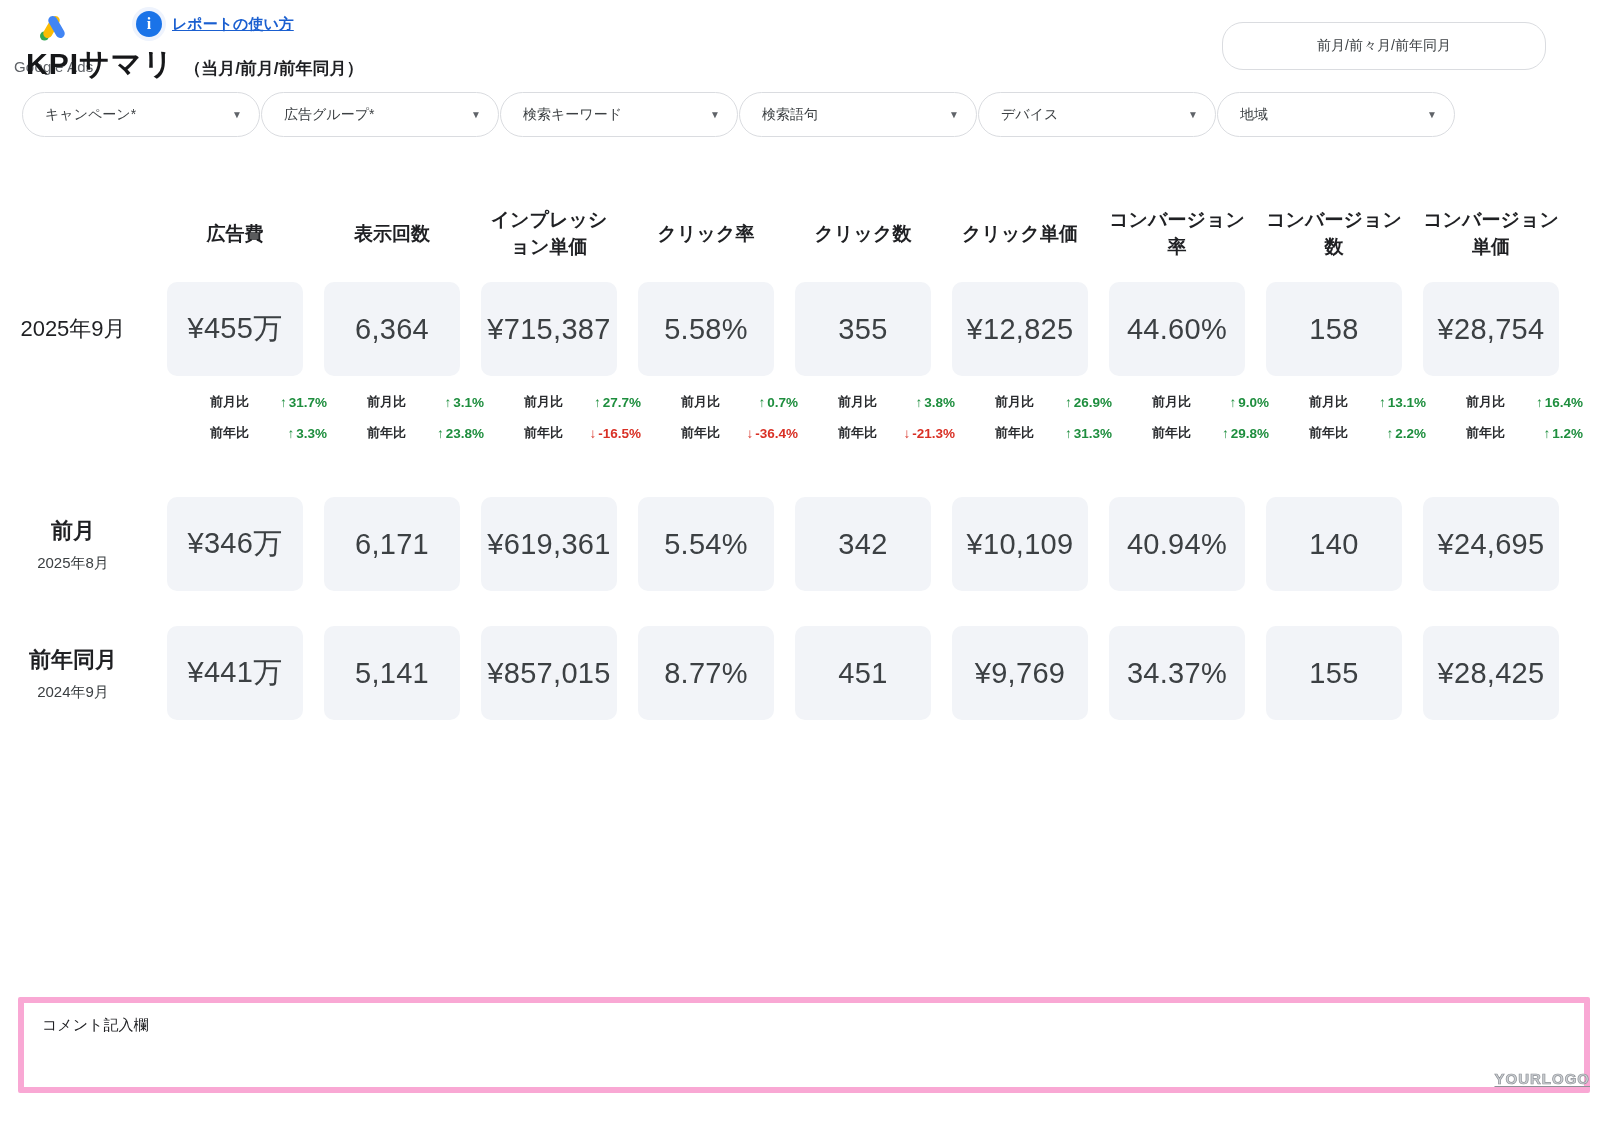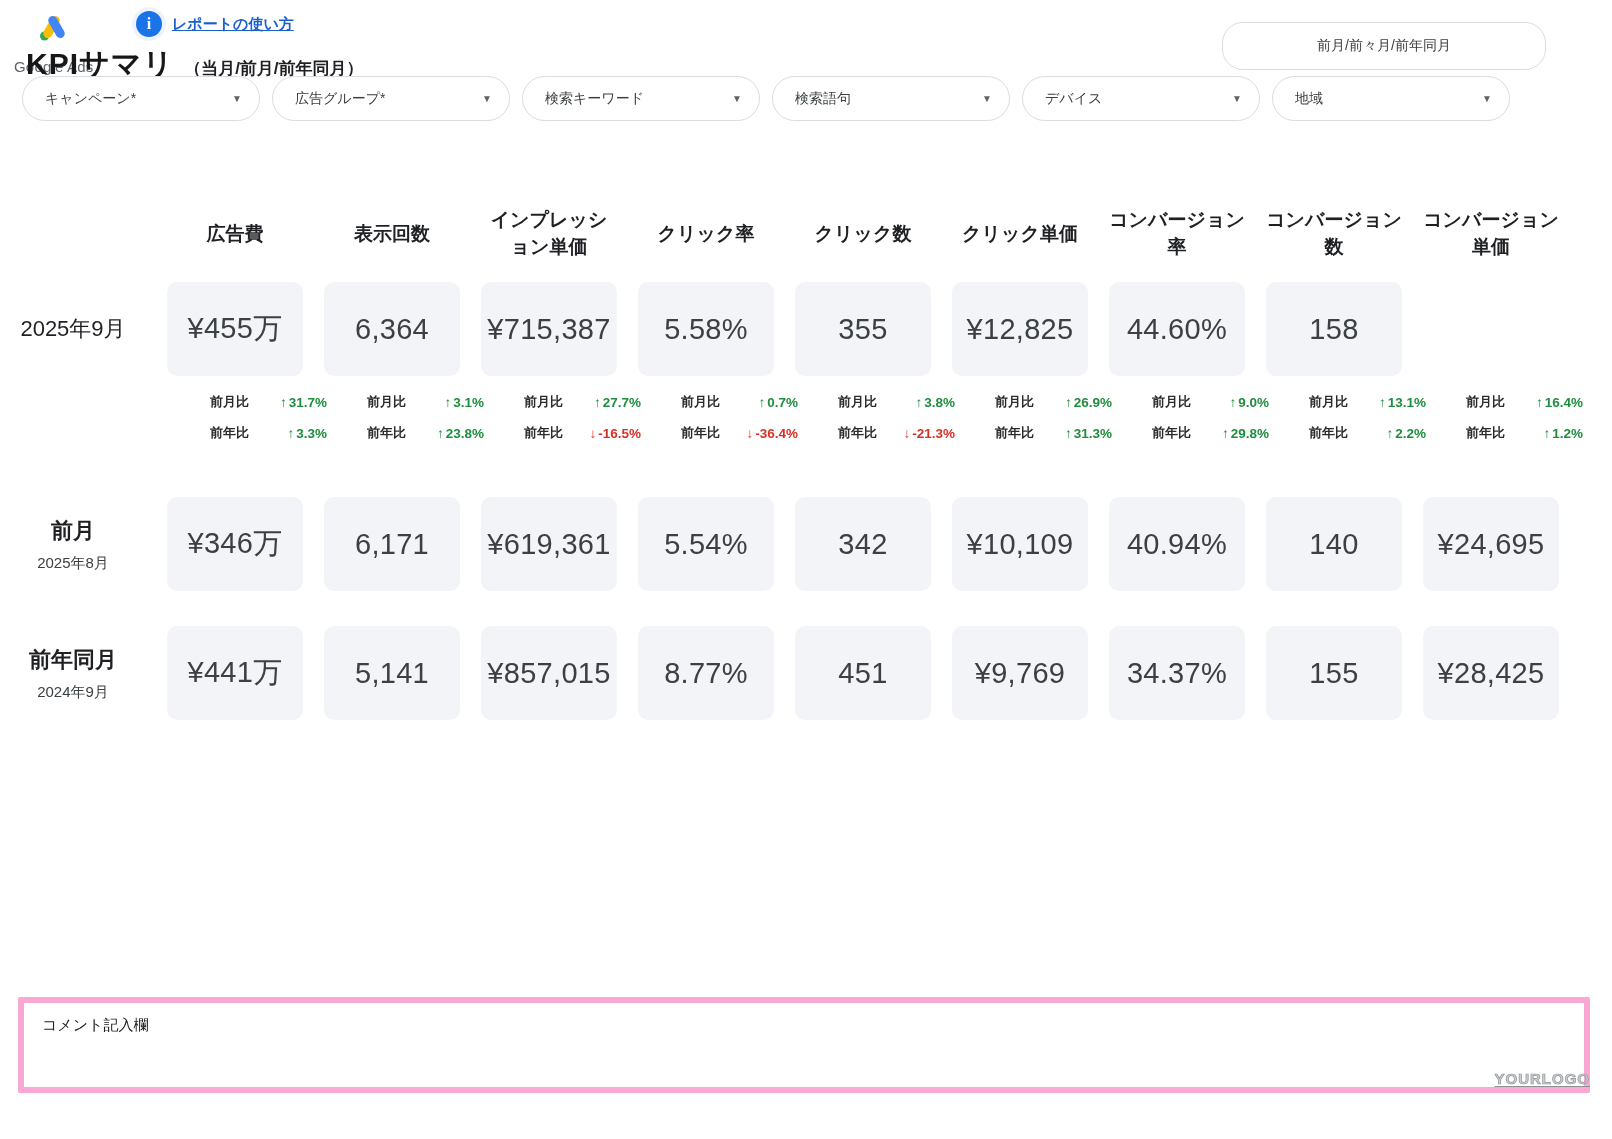--- a/index.html
+++ b/index.html
@@ -26,21 +26,21 @@
   .page-title { font-size: 30px; font-weight: bold; color: #161719; letter-spacing: 1px; }
   .page-title-suffix { font-size: 17px; font-weight: bold; margin-left: 10px; color: #1f2023; }
   .period-button {
     position: absolute; top: 22px; left: 1222px; width: 324px; height: 48px;
     border: 1px solid #dadce0; border-radius: 21px; background: #fff;
     display: flex; align-items: center; justify-content: center;
     font-size: 14px; color: #3c4043; cursor: pointer;
   }
 
   
-  .filters { position: absolute; top: 76px; left: 22px; display: flex; gap: 12px; }
+  .filters { position: absolute; top: 92px; left: 22px; display: flex; gap: 1px; }
   .filter-pill {
     width: 238px; height: 45px; border: 1px solid #dadce0; border-radius: 23px; background: #fff;
     display: flex; align-items: center; justify-content: space-between;
     padding: 0 17px 0 22px; font-size: 14px; color: #3c4043; cursor: pointer;
   }
   .caret-icon { font-size: 10px; color: #5f6368; }
 
   
   .kpi-table { position: absolute; top: 190px; left: 0; }
   .trow { display: grid; grid-template-columns: 146px repeat(9, 136px); column-gap: 21px; }
@@ -151,20 +151,21 @@
       <span class="main">2025年9月</span>
     </div>
     <div class="value-cell">¥455万</div>
     <div class="value-cell">6,364</div>
     <div class="value-cell">¥715,387</div>
     <div class="value-cell">5.58%</div>
     <div class="value-cell">355</div>
     <div class="value-cell">¥12,825</div>
     <div class="value-cell">44.60%</div>
     <div class="value-cell">158</div>
+    <div class="value-cell">¥28,754</div>
   </div>
 
   <div class="trow comp-row">
     <div></div>
     <div class="comp-cell">
       <div class="comp-line">
           <span class="comp-label">前月比</span>
           <span class="comp-val up">
             <span class="arrow">↑</span>
             <span>31.7%</span>

